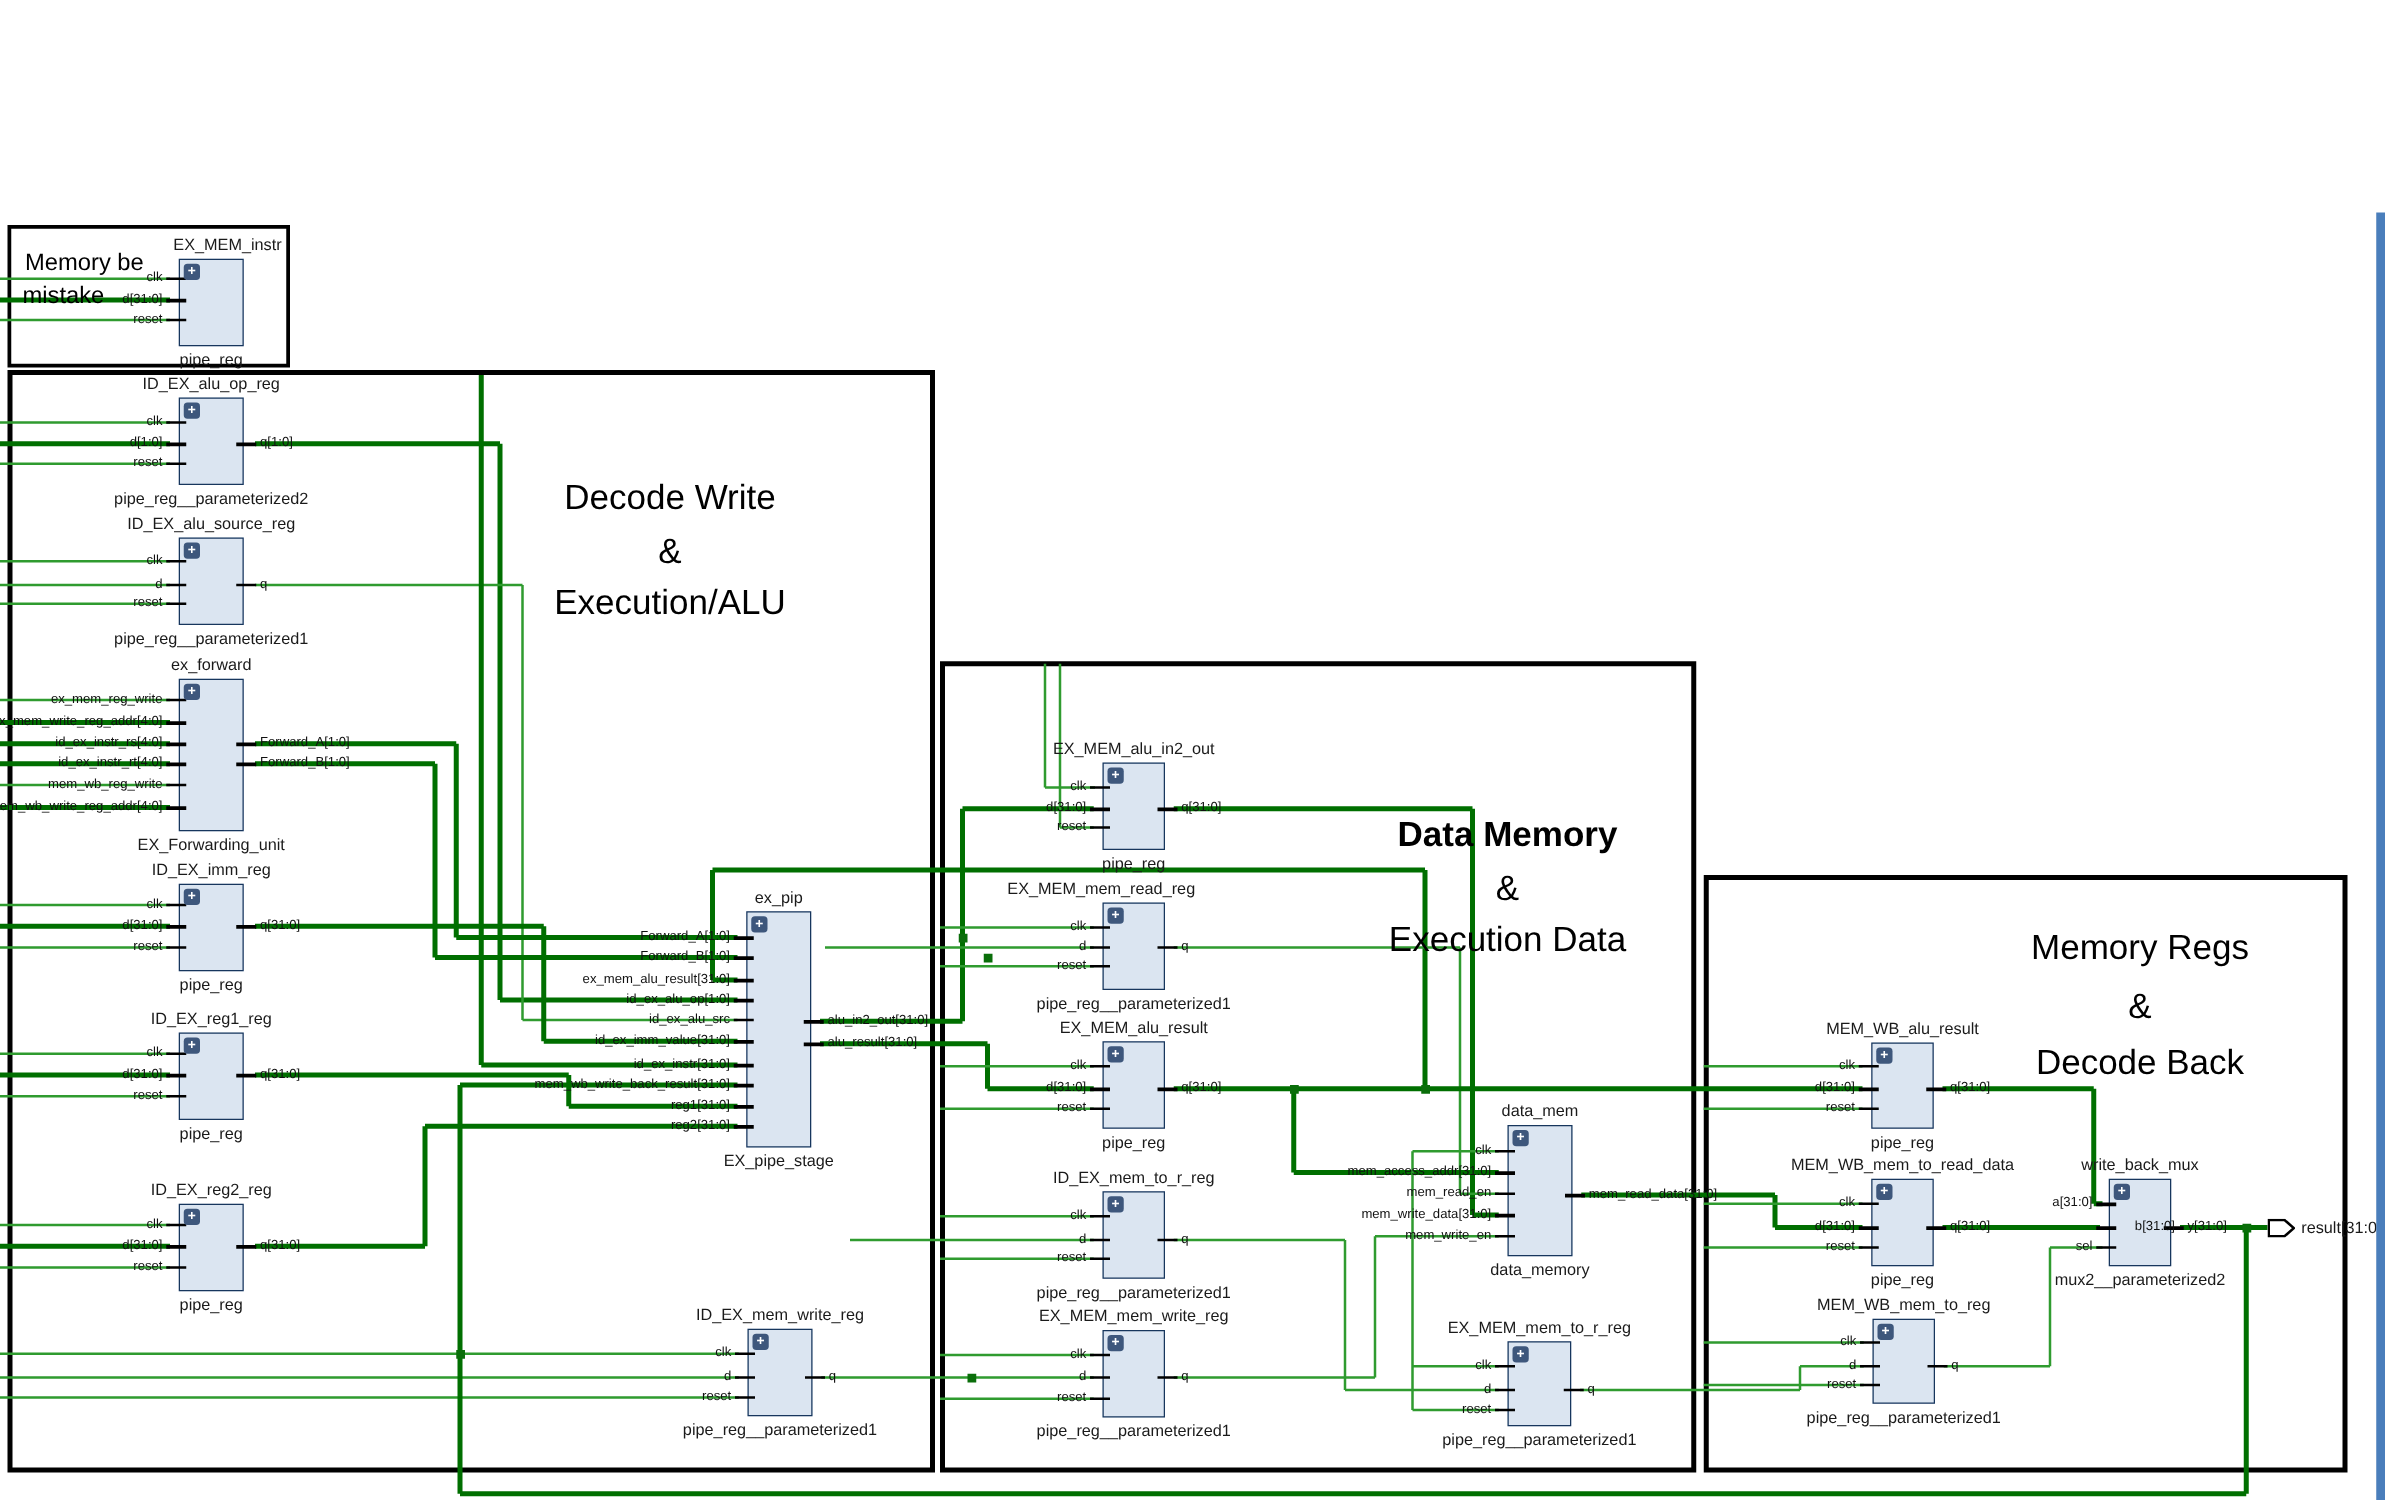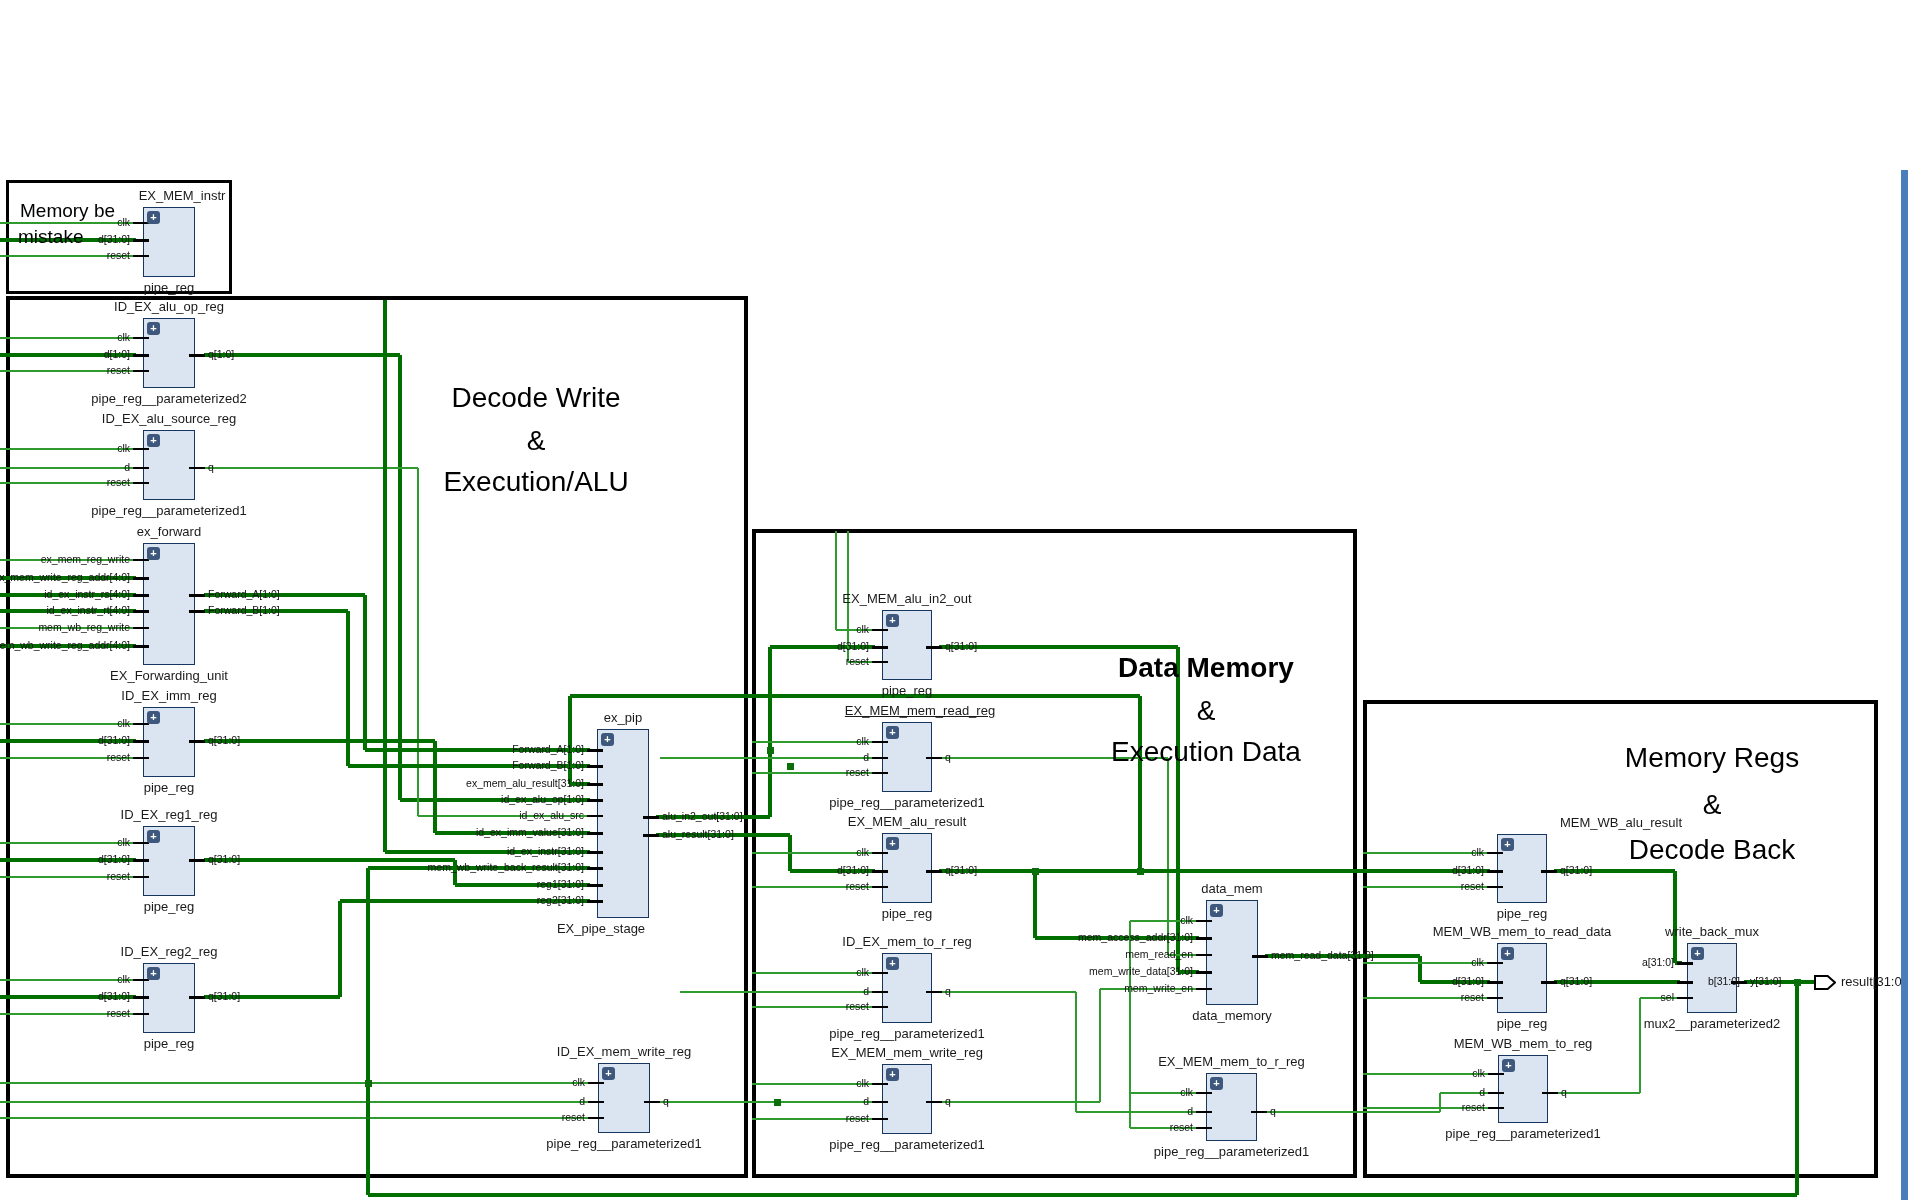--- a/index.html
+++ b/index.html
@@ -279,21 +279,21 @@
     <div class="stub" style="left: 587px; top: 866.5px; width: 16px; height: 3px;"></div>
     <div class="port-label in" style="left: 364px; top: 861px;">mem_wb_write_back_result[31:0]</div>
     <div class="stub" style="left: 587px; top: 883.5px; width: 16px; height: 3px;"></div>
     <div class="port-label in" style="left: 364px; top: 878px;">reg1[31:0]</div>
     <div class="stub" style="left: 587px; top: 899.5px; width: 16px; height: 3px;"></div>
     <div class="port-label in" style="left: 364px; top: 894px;">reg2[31:0]</div>
     <div class="stub" style="left: 643px; top: 815.5px; width: 16px; height: 3px;"></div>
     <div class="port-label out" style="left: 662px; top: 810px;">alu_in2_out[31:0]</div>
     <div class="stub" style="left: 643px; top: 833.5px; width: 16px; height: 3px;"></div>
     <div class="port-label out" style="left: 662px; top: 828px;">alu_result[31:0]</div>
-    <div class="block-type" style="left: 441px; top: 921px;">EX_pipe_stage</div>
+    <div class="block-type" style="left: 463px; top: 921px;">EX_pipe_stage</div>
     <div class="block-title" style="left: 464px; top: 1044px;">ID_EX_mem_write_reg</div>
     <div class="block-rect" style="left: 598px; top: 1063px; width: 52px; height: 70px; background: rgb(219, 229, 241); border-color: rgb(23, 54, 93);"></div>
     <div class="plus-icon" style="left: 602px; top: 1067px; background: rgb(62, 87, 124);">+</div>
     <div class="stub" style="left: 588px; top: 1082px; width: 16px; height: 2px;"></div>
     <div class="port-label in" style="left: 365px; top: 1076px;">clk</div>
     <div class="stub" style="left: 588px; top: 1101px; width: 16px; height: 2px;"></div>
     <div class="port-label in" style="left: 365px; top: 1095px;">d</div>
     <div class="stub" style="left: 588px; top: 1117px; width: 16px; height: 2px;"></div>
     <div class="port-label in" style="left: 365px; top: 1111px;">reset</div>
     <div class="stub" style="left: 644px; top: 1101px; width: 16px; height: 2px;"></div>
@@ -304,21 +304,21 @@
     <div class="plus-icon" style="left: 886px; top: 614px; background: rgb(62, 87, 124);">+</div>
     <div class="stub" style="left: 872px; top: 629px; width: 16px; height: 2px;"></div>
     <div class="port-label in" style="left: 649px; top: 623px;">clk</div>
     <div class="stub" style="left: 872px; top: 645.5px; width: 16px; height: 3px;"></div>
     <div class="port-label in" style="left: 649px; top: 640px;">d[31:0]</div>
     <div class="stub" style="left: 872px; top: 661px; width: 16px; height: 2px;"></div>
     <div class="port-label in" style="left: 649px; top: 655px;">reset</div>
     <div class="stub" style="left: 926px; top: 645.5px; width: 16px; height: 3px;"></div>
     <div class="port-label out" style="left: 945px; top: 640px;">q[31:0]</div>
     <div class="block-type" style="left: 747px; top: 683px;">pipe_reg</div>
-    <div class="block-title" style="left: 760px; top: 703px; text-decoration: underline;">EX_MEM_mem_read_reg</div>
+    <div class="block-title" style="left: 721px; top: 703px;">EX_MEM_mem_read_reg</div>
     <div class="block-rect" style="left: 882px; top: 722px; width: 50px; height: 70px; background: rgb(219, 229, 241); border-color: rgb(23, 54, 93);"></div>
     <div class="plus-icon" style="left: 886px; top: 726px; background: rgb(62, 87, 124);">+</div>
     <div class="stub" style="left: 872px; top: 741px; width: 16px; height: 2px;"></div>
     <div class="port-label in" style="left: 649px; top: 735px;">clk</div>
     <div class="stub" style="left: 872px; top: 757px; width: 16px; height: 2px;"></div>
     <div class="port-label in" style="left: 649px; top: 751px;">d</div>
     <div class="stub" style="left: 872px; top: 772px; width: 16px; height: 2px;"></div>
     <div class="port-label in" style="left: 649px; top: 766px;">reset</div>
     <div class="stub" style="left: 926px; top: 757px; width: 16px; height: 2px;"></div>
     <div class="port-label out" style="left: 945px; top: 751px;">q</div>
@@ -380,21 +380,21 @@
     <div class="plus-icon" style="left: 1210px; top: 1077px; background: rgb(62, 87, 124);">+</div>
     <div class="stub" style="left: 1196px; top: 1092px; width: 16px; height: 2px;"></div>
     <div class="port-label in" style="left: 973px; top: 1086px;">clk</div>
     <div class="stub" style="left: 1196px; top: 1111px; width: 16px; height: 2px;"></div>
     <div class="port-label in" style="left: 973px; top: 1105px;">d</div>
     <div class="stub" style="left: 1196px; top: 1127px; width: 16px; height: 2px;"></div>
     <div class="port-label in" style="left: 973px; top: 1121px;">reset</div>
     <div class="stub" style="left: 1251px; top: 1111px; width: 16px; height: 2px;"></div>
     <div class="port-label out" style="left: 1270px; top: 1105px;">q</div>
     <div class="block-type" style="left: 1071.5px; top: 1144px;">pipe_reg__parameterized1</div>
-    <div class="block-title" style="left: 1362px; top: 815px; text-align: right;">MEM_WB_alu_result</div>
+    <div class="block-title" style="left: 1362px; top: 815px;">MEM_WB_alu_result</div>
     <div class="block-rect" style="left: 1497px; top: 834px; width: 50px; height: 69px; background: rgb(219, 229, 241); border-color: rgb(23, 54, 93);"></div>
     <div class="plus-icon" style="left: 1501px; top: 838px; background: rgb(62, 87, 124);">+</div>
     <div class="stub" style="left: 1487px; top: 852px; width: 16px; height: 2px;"></div>
     <div class="port-label in" style="left: 1264px; top: 846px;">clk</div>
     <div class="stub" style="left: 1487px; top: 869.5px; width: 16px; height: 3px;"></div>
     <div class="port-label in" style="left: 1264px; top: 864px;">d[31:0]</div>
     <div class="stub" style="left: 1487px; top: 886px; width: 16px; height: 2px;"></div>
     <div class="port-label in" style="left: 1264px; top: 880px;">reset</div>
     <div class="stub" style="left: 1541px; top: 869.5px; width: 16px; height: 3px;"></div>
     <div class="port-label out" style="left: 1560px; top: 864px;">q[31:0]</div>

